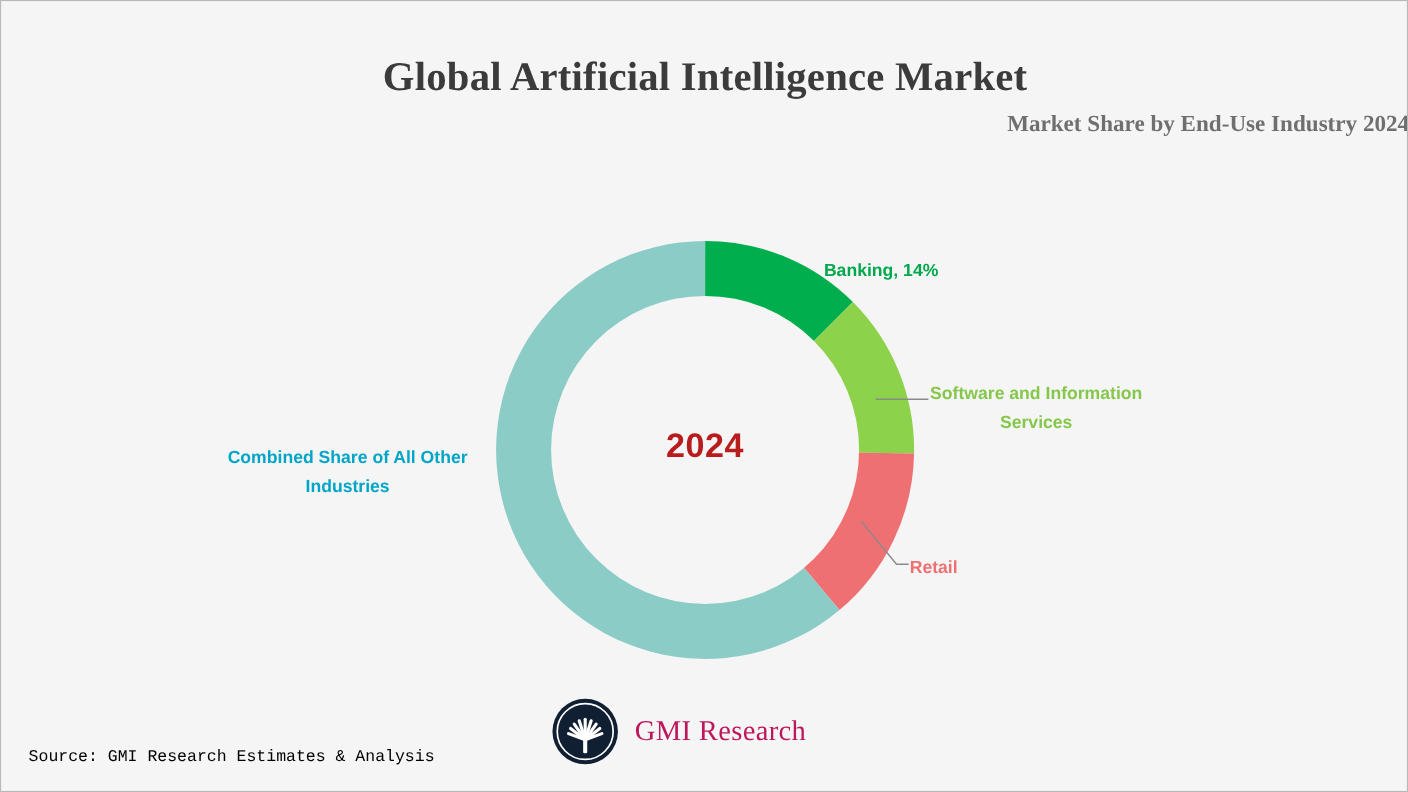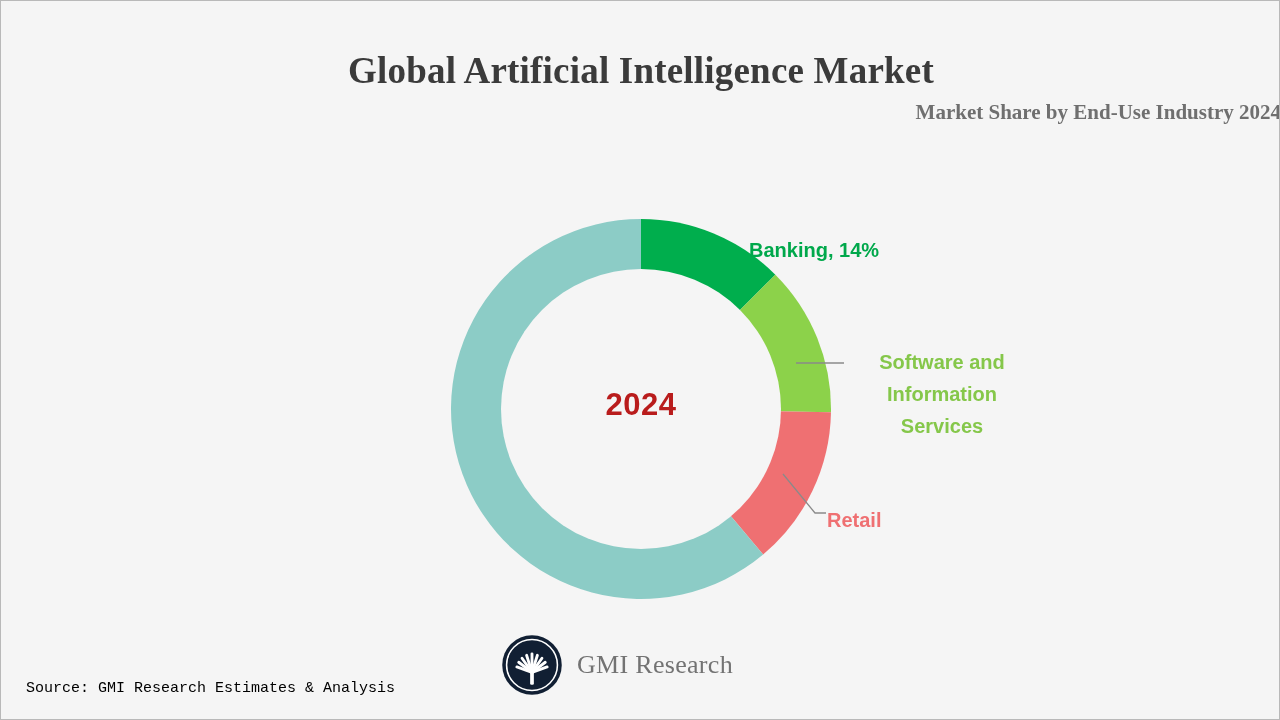--- a/index.html
+++ b/index.html
@@ -59,21 +59,21 @@
     width: 400px;
     text-align: center;
     font-size: 31px;
     font-weight: bold;
     color: #b91c1c;
     letter-spacing: 0.5px;
   }
   
   .dlabel {
     position: absolute;
-    font-size: 20px;
+    font-size: 16px;
     font-weight: bold;
     line-height: 1.6;
   }
   #label-banking {
     left: 748px;
     top: 233px;
     text-align: left;
   }
   #label-software {
     left: 836px;
@@ -102,21 +102,21 @@
     gap: 14px;
   }
   #brand-logo {
     width: 62px;
     height: 62px;
     flex: none;
   }
   #brand-name {
     font-family: "Liberation Serif", serif;
     font-size: 26px;
-    color: #737373;
+    color: #be185d;
     letter-spacing: 0.3px;
     white-space: nowrap;
   }
   #source-note {
     position: absolute;
     left: 25px;
     top: 679px;
     font-family: Liberation Mono, monospace;
     font-size: 15px;
     color: #000000;
@@ -157,20 +157,24 @@
 
   <div class="dlabel" id="label-software" style="color: rgb(133, 199, 74); text-align: center;">
     <div>Software and Information</div>
     <div>Services</div>
   </div>
 
   <div class="dlabel" id="label-retail" style="color: rgb(239, 112, 114);">
     <span>Retail</span>
   </div>
 
+  <div class="dlabel" id="label-other" style="color: rgb(0, 165, 200);">
+    <div>Combined Share of All Other</div>
+    <div>Industries</div>
+  </div>
 
   <div id="brand">
     <svg id="brand-logo" viewBox="0 0 100 100">
       <circle cx="50" cy="50" r="48" fill="#111f33"></circle>
       <circle cx="50" cy="50" r="41" fill="none" stroke="#ffffff" stroke-width="2.5"></circle>
       <g fill="#ffffff">
         <rect x="47" y="56" width="6" height="26" rx="2"></rect>
         <g id="fronds">
             <line x1="50" y1="62" x2="25.567991859566384" y2="53.10747627353261" stroke="#ffffff" stroke-width="4.6" stroke-linecap="round"></line>
             <line x1="50" y1="62" x2="28.579459812136648" y2="45.56344141676455" stroke="#ffffff" stroke-width="4.6" stroke-linecap="round"></line>

